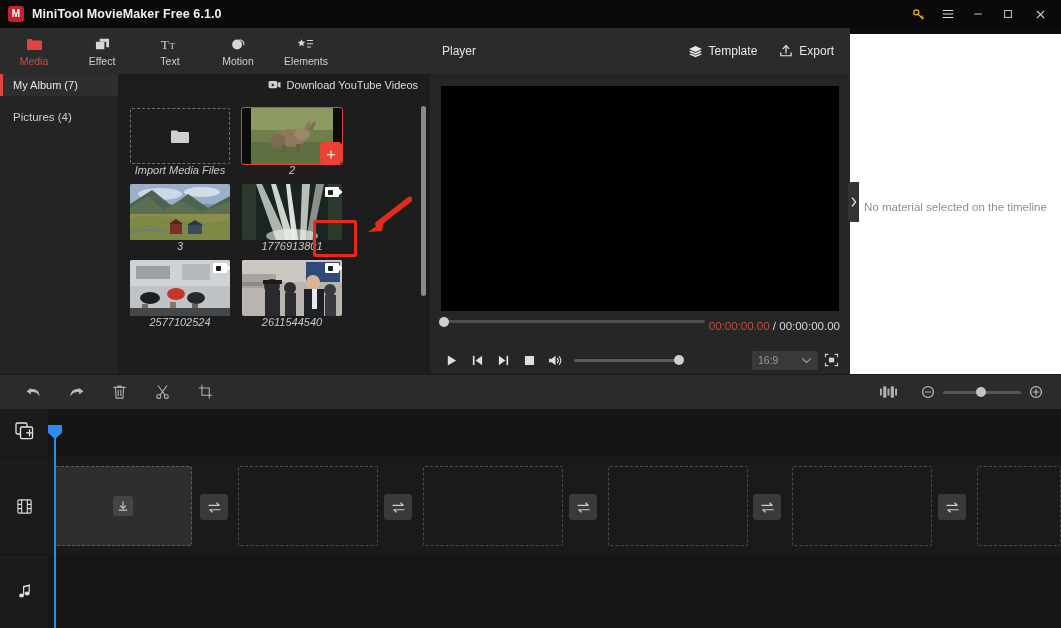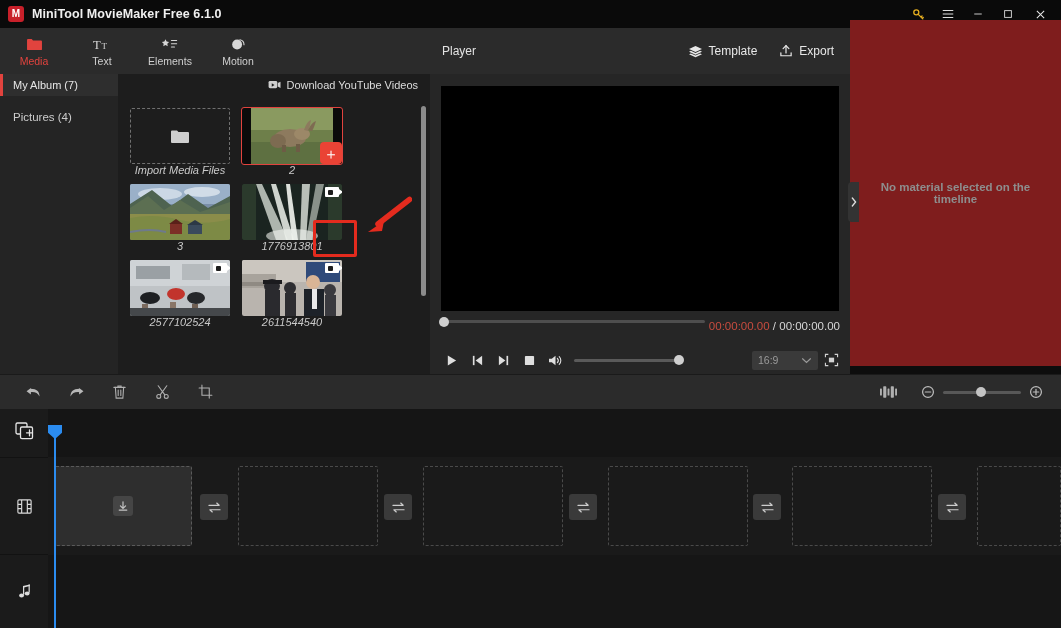--- a/index.html
+++ b/index.html
@@ -187,23 +187,22 @@
   }
   #ratio-select {
     margin-left: auto; width: 66px; height: 19px; background: #3a3a3a; border-radius: 2px;
     display: flex; align-items: center; padding: 0 6px; font-size: 10.5px; color: #9a9a9a;
   }
   #ratio-select .chev { margin-left: auto; }
   #snap-btn { width: 26px; height: 24px; display:flex; align-items:center; justify-content:center; margin-right: 6px; }
 
   
   #right-panel {
-    position: absolute; left: 850px; top: 20px; width: 211px; height: 346px;
-    background: #7f1d1d;
-    font-weight: bold;
+    position: absolute; left: 850px; top: 34px; width: 211px; height: 346px;
+    background: #ffffff;
   }
   #right-empty {
     position: absolute; left: 0; top: 0; width: 211px; height: 346px;
     display: flex; align-items: center; justify-content: center;
     font-size: 11.5px; color: #8e8e8e; text-align: center; padding: 0 10px;
   }
   #panel-collapse {
     position: absolute; left: 848px; top: 182px; width: 11px; height: 40px;
     background: #333; border-radius: 4px 0 0 4px;
     display: flex; align-items: center; justify-content: center;
@@ -336,46 +335,55 @@
     <div class="tab active">
       <span class="ticon">
         <svg width="17" height="14" viewBox="0 0 18 15" class="svgw">
             <path d="M1 3.2a1 1 0 011-1h4l1.4 1.6H16a1 1 0 011 1V13a1 1 0 01-1 1H2a1 1 0 01-1-1V3.2z"></path>
           </svg>
       </span>
       <span class="tlabel">Media</span>
     </div>
     <div class="tab">
       <span class="ticon">
+        <svg width="17" height="14" viewBox="0 0 18 15" class="svgw">
+            <path d="M6 2h10v9h-3V5H6z"></path>
+            <rect x="2" y="5" width="9" height="8" rx="0.6"></rect>
+          </svg>
+      </span>
+      <span class="tlabel">Effect</span>
+    </div>
+    <div class="tab">
+      <span class="ticon">
         <svg width="18" height="14" viewBox="0 0 20 15" class="svgw" fill="#d7d7d7">
             <text x="0" y="12.5" font-family="Liberation Serif, serif" font-size="14">T</text>
             <text x="9.5" y="12.5" font-family="Liberation Serif, serif" font-size="10">T</text>
           </svg>
       </span>
       <span class="tlabel">Text</span>
+    </div>
+    <div class="tab">
+      <span class="ticon">
+        <svg width="17" height="14" viewBox="0 0 18 15" class="svgw">
+            <circle cx="7.5" cy="8" r="5.3"></circle>
+            <path d="M10.5 2.9a5.4 5.4 0 014.4 5.3" fill="none" stroke="#d7d7d7" stroke-width="1.2" stroke-linecap="round"></path>
+          </svg>
+      </span>
+      <span class="tlabel">Motion</span>
     </div>
     <div class="tab">
       <span class="ticon">
         <svg width="18" height="14" viewBox="0 0 20 15" class="svgw">
             <path d="M5 2.2l1.25 2.6 2.75.4-2 1.95.47 2.75L5 8.6 2.53 9.9 3 7.15 1 5.2l2.75-.4z"></path>
             <rect x="11" y="3" width="7" height="1.3" rx=".6"></rect>
             <rect x="11" y="6.6" width="7" height="1.3" rx=".6"></rect>
             <rect x="11" y="10.2" width="4.6" height="1.3" rx=".6"></rect>
           </svg>
       </span>
       <span class="tlabel">Elements</span>
-    </div>
-    <div class="tab">
-      <span class="ticon">
-        <svg width="17" height="14" viewBox="0 0 18 15" class="svgw">
-            <circle cx="7.5" cy="8" r="5.3"></circle>
-            <path d="M10.5 2.9a5.4 5.4 0 014.4 5.3" fill="none" stroke="#d7d7d7" stroke-width="1.2" stroke-linecap="round"></path>
-          </svg>
-      </span>
-      <span class="tlabel">Motion</span>
     </div>
   </div>
 
   <div id="media-panel">
 
     <div id="album-bar">
       <div id="album-title">My Album (7)</div>
       <div id="yt-btn">
         <span class="yt-ic">
           <svg width="13" height="10" viewBox="0 0 14 11" class="svgw">

